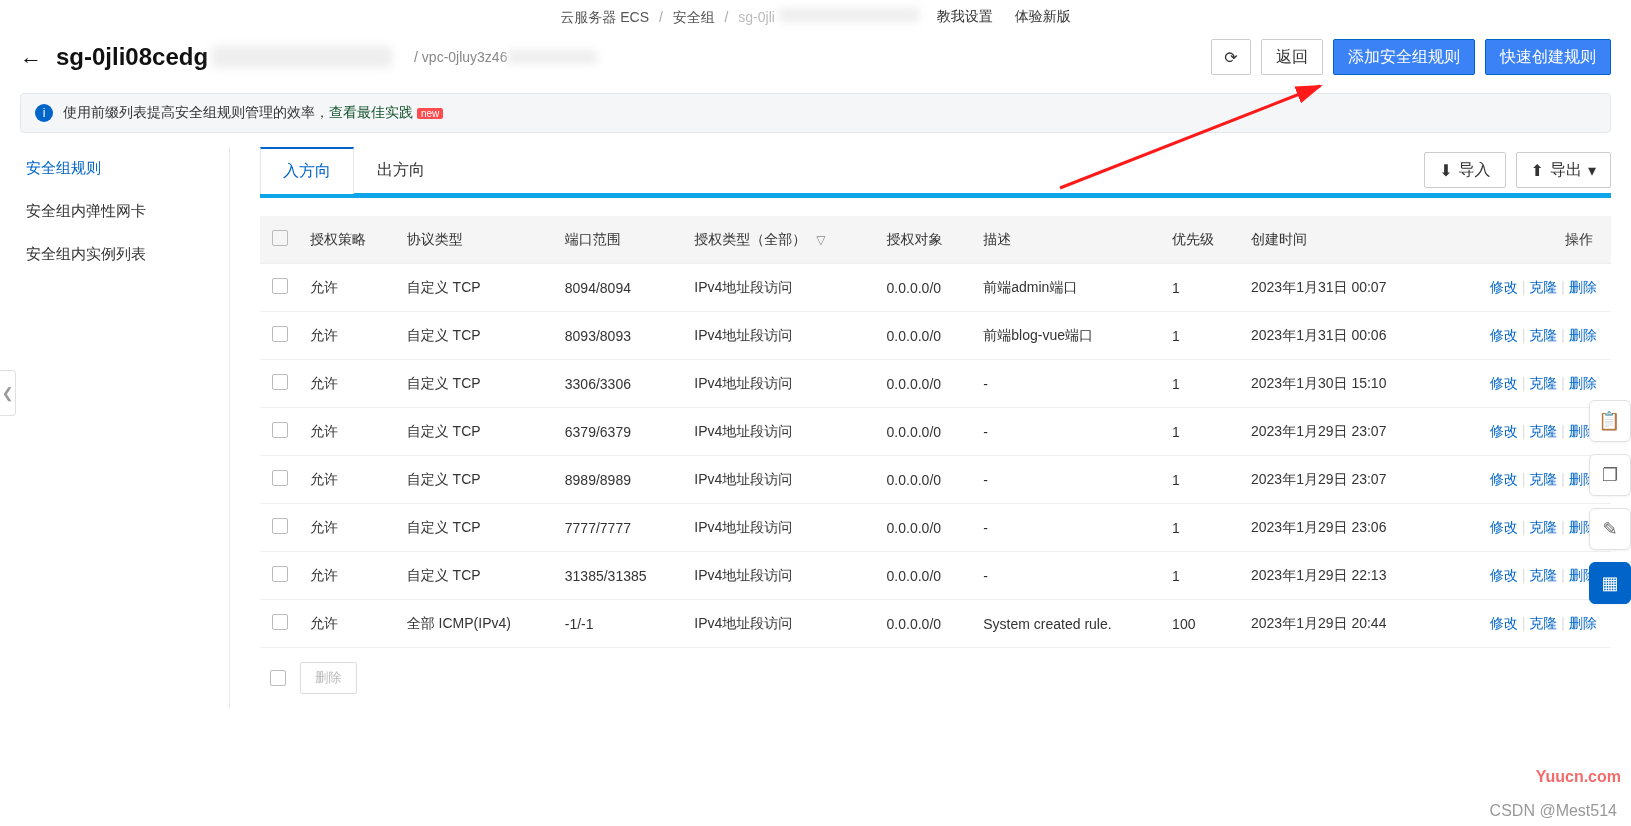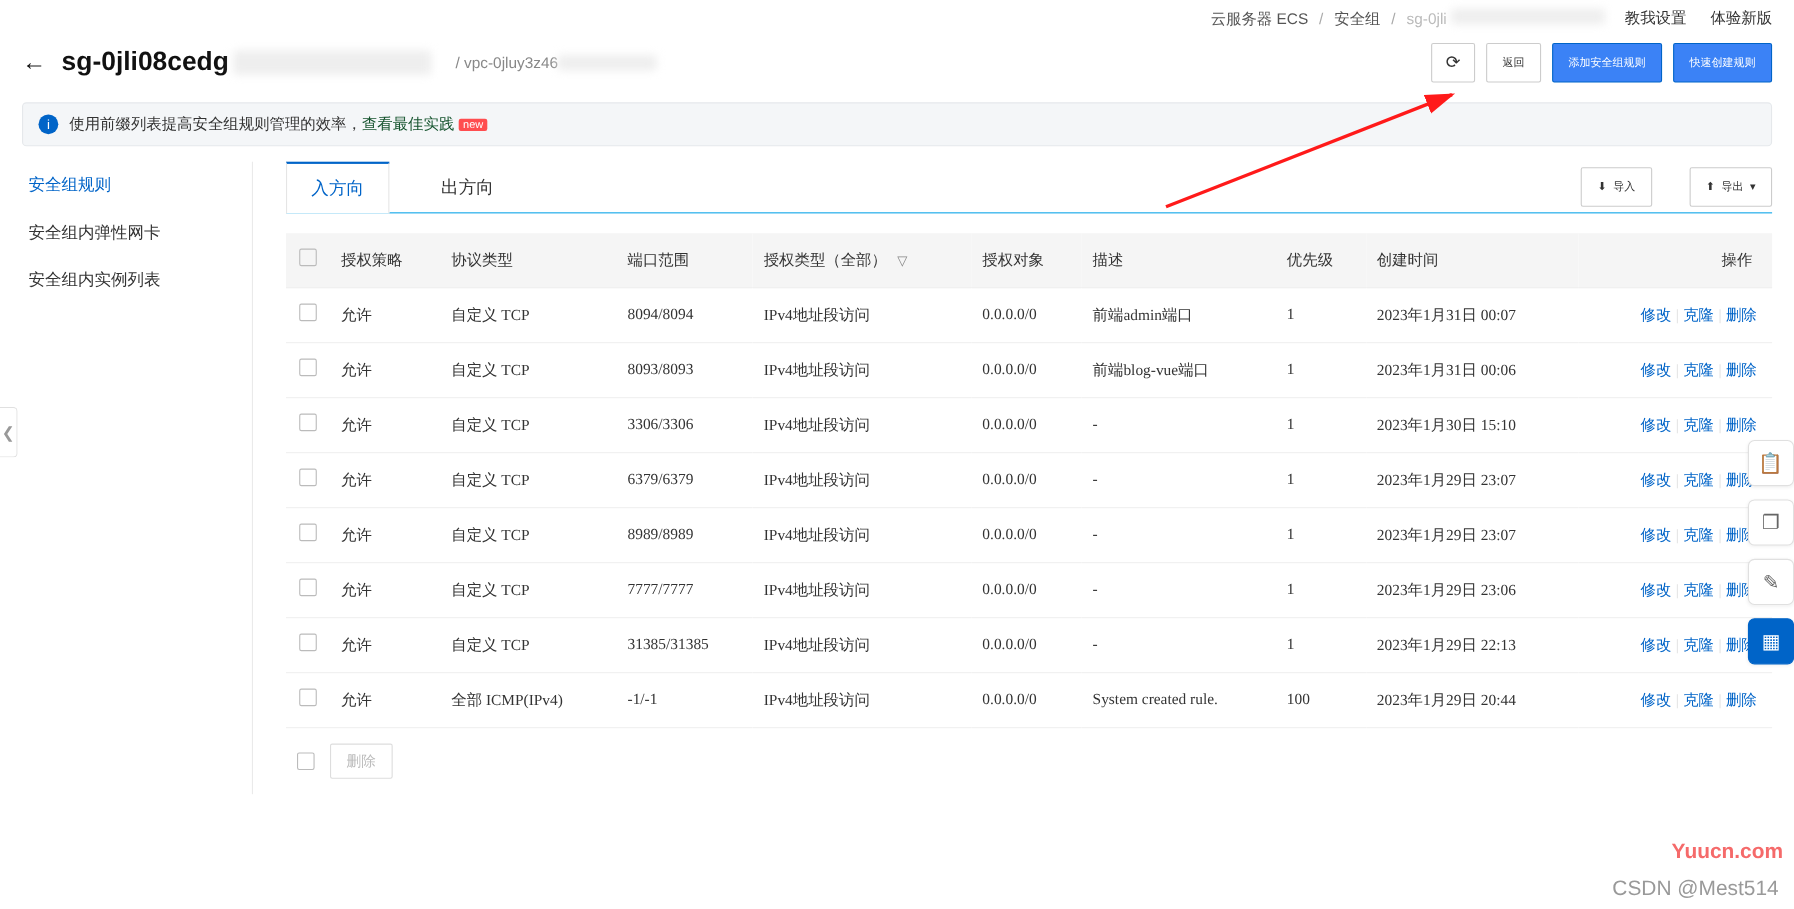--- a/index.html
+++ b/index.html
@@ -1,73 +1,73 @@
 <!DOCTYPE html>
 <html><head>
 <meta charset="utf-8">
 <style>
 * { box-sizing: border-box; margin: 0; padding: 0; }
 body { font-family: -apple-system, BlinkMacSystemFont, "Segoe UI", "PingFang SC", "Microsoft YaHei", sans-serif; font-size: 14px; color: #333; background: #fff; width: 1631px; height: 826px; position: relative; overflow: hidden; }
 
-.breadcrumb-row { display: flex; justify-content: flex-end; padding: 8px 20px 4px 20px; color: #666; font-size: 14px; }
+.breadcrumb-row { display: flex; justify-content: center; padding: 8px 20px 4px 20px; color: #666; font-size: 14px; }
 .breadcrumb-left a { color: #555; text-decoration: none; }
 .breadcrumb-left .sep { margin: 0 6px; color: #aaa; }
 .breadcrumb-left .cur { color: #bbb; }
 .breadcrumb-right a { color: #333; margin-left: 18px; text-decoration: none; }
 
 .title-row { display: flex; align-items: center; padding: 8px 20px 18px 20px; }
 .back-arrow { font-size: 22px; margin-right: 14px; cursor: pointer; color: #111; }
 .page-title { font-size: 24px; font-weight: 600; color: #111; }
 .vpc-sub { font-size: 14px; color: #888; margin-left: 22px; }
 .title-spacer { flex: 1; }
-.btn { display: inline-flex; align-items: center; justify-content: center; height: 36px; padding: 0 14px; border: 1px solid #ccc; background: #fff; color: #333; cursor: pointer; border-radius: 2px; margin-left: 10px; font-size: 10px; }
+.btn { display: inline-flex; align-items: center; justify-content: center; height: 36px; padding: 0 14px; border: 1px solid #ccc; background: #fff; color: #333; cursor: pointer; border-radius: 2px; margin-left: 10px; font-size: 16px; }
 .btn.icon-only { width: 40px; padding: 0; font-size: 16px; }
 .btn-primary { background: #3b82f6; border-color: #0064C8; color: #fff; }
 
 .blur-strip { background: #eee; color: transparent; border-radius: 3px; filter: blur(4px); display:inline-block; }
 
 .info-bar { margin: 0 20px 14px 20px; background: #f4f6f8; border: 1px solid #e5e8eb; padding: 10px 14px; display: flex; align-items: center; border-radius: 4px; }
 .info-bar .i-icon { width: 18px; height: 18px; border-radius: 50%; background: #0064C8; color: #fff; font-size: 12px; display: inline-flex; align-items: center; justify-content: center; margin-right: 10px; }
 .info-bar a { color: #14532d; text-decoration: none; }
 .hot-badge { background: #ff4d4f; color: #fff; font-size: 10px; padding: 0 4px; border-radius: 2px; margin-left: 4px; vertical-align: middle; }
 
 .main-area { display: flex; padding: 0 20px; justify-content: flex-end; }
 .side-nav { width: 210px; border-right: 1px solid #eaeaea; padding-right: 10px; }
 .side-nav .nav-item { padding: 12px 6px; color: #333; cursor: pointer; font-size: 15px; }
 .side-nav .nav-item.active { color: #0064C8; font-weight: 500; }
 
 .content { flex: 1; padding-left: 30px; }
-.tabs-row { display: flex; align-items: center; border-bottom: 1px solid #0ea5e9; gap: 24px; }
+.tabs-row { display: flex; align-items: center; border-bottom: 5px solid #0ea5e9; }
 .tab { padding: 12px 22px; cursor: pointer; color: #333; border: 1px solid transparent; border-bottom: none; font-size: 16px; position: relative; }
 .tab.active { color: #0064C8; border-color: #e5e5e5; background: #fff; border-top: 2px solid #0064C8; margin-bottom: -1px; }
 .tabs-row .spacer { flex: 1; }
 
 .table-wrap { margin-top: 18px; }
-table { width: 100%; border-collapse: collapse; font-family: Liberation Serif, serif; }
+table { width: 100%; border-collapse: collapse; }
 thead tr { background: #f5f5f5; }
 th, td { text-align: left; padding: 14px 10px; font-size: 14px; font-weight: normal; border-bottom: 1px solid #f0f0f0; }
 th { color: #333; }
 .cb-cell { width: 40px; text-align: center; }
 .checkbox { width: 16px; height: 16px; border: 1px solid #bbb; border-radius: 2px; display: inline-block; cursor: pointer; }
 .filter-icon { margin-left: 6px; color: #888; font-size: 12px; }
 .ops a { color: #0064C8; text-decoration: none; margin: 0 4px; cursor: pointer; }
 .ops .div { color: #ddd; }
 .ops { text-align: right; white-space: nowrap; }
 th.ops-h { text-align: right; padding-right: 18px; }
 
 .footer-bar { padding: 14px 10px; display: flex; align-items: center; }
 .footer-bar .btn-del { border: 1px solid #ddd; background: #fff; color: #bbb; padding: 6px 14px; cursor: not-allowed; margin-left: 14px; border-radius: 2px; }
 
 .annotation-arrow { position: absolute; pointer-events: none; z-index: 50; }
 .side-strip { position: fixed; right: 0; top: 400px; display: flex; flex-direction: column; gap: 12px; }
 .side-strip .chip { width: 42px; height: 42px; background: #fff; border: 1px solid #e0e0e0; border-radius: 6px; display: flex; align-items: center; justify-content: center; color: #666; font-size: 18px; cursor: pointer; box-shadow: 0 1px 3px rgba(0,0,0,0.05); }
 .side-strip .chip.grid { background: #0064C8; color: #fff; border-color: #0064C8; }
 .side-handle { position: fixed; left: 0; top: 370px; width: 16px; height: 46px; border: 1px solid #e0e0e0; border-left: none; border-radius: 0 4px 4px 0; display:flex; align-items:center; justify-content:center; color:#999; cursor:pointer; }
 
-.wm { position: absolute; font-size: 19px; color: #999; }
+.wm { position: absolute; font-size: 16px; color: #999; }
 .wm1 { right: 10px; bottom: 40px; color:#f56a6a; font-weight:600; }
 .wm2 { right: 14px; bottom: 6px; }
 </style>
 </head>
 <body>
 
 <div class="breadcrumb-row">
   <div class="breadcrumb-left">
     <a href="#">云服务器 ECS</a>
     <span class="sep">/</span>

